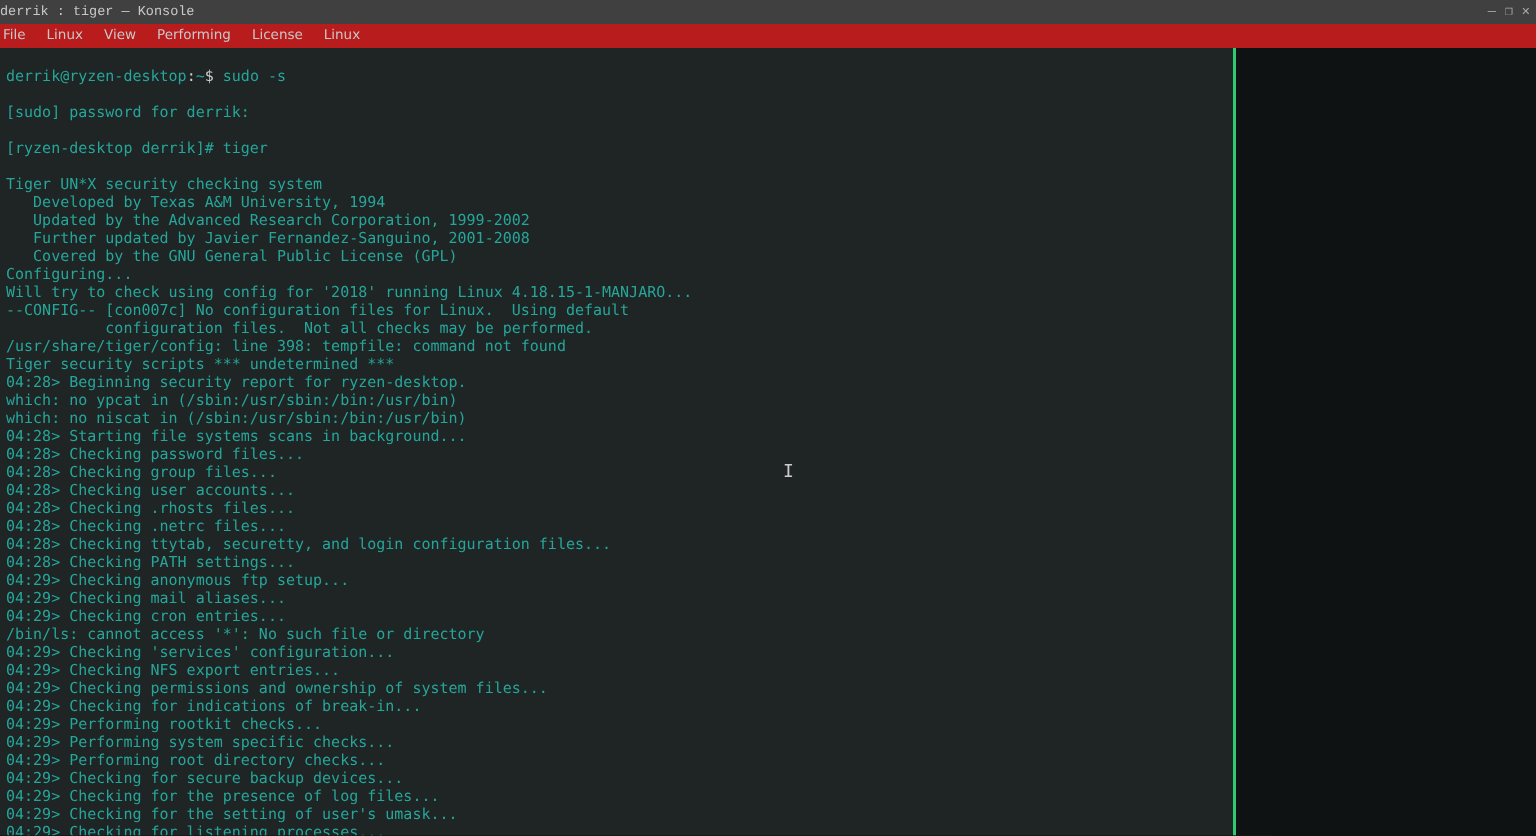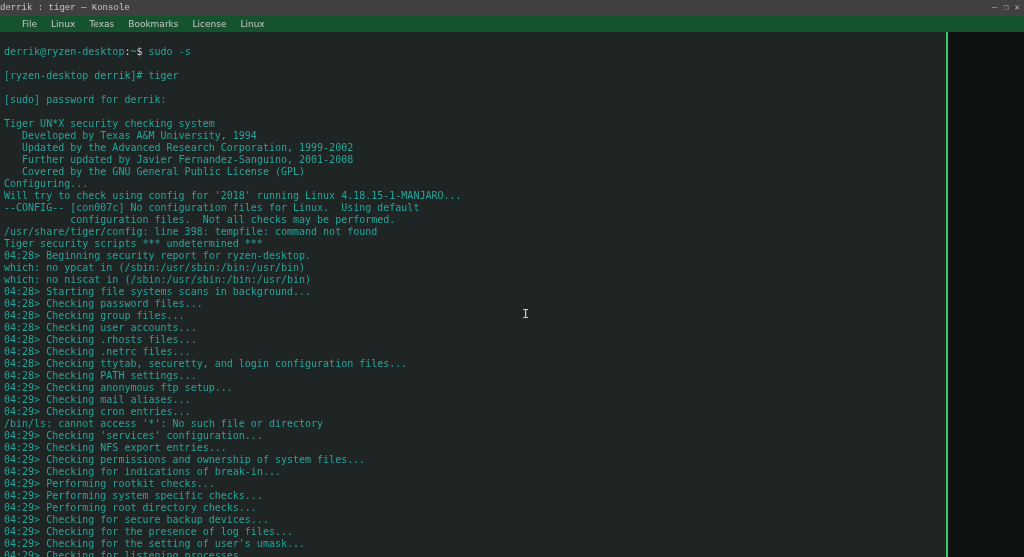--- a/index.html
+++ b/index.html
@@ -32,33 +32,33 @@
     gap: 6px;
   }
   .window-controls span {
     color: #aaa;
     font-size: 9px;
     line-height: 16px;
     cursor: pointer;
   }
   .menubar {
     height: 16px;
-    background: #14532d;
+    background: #b91c1c;
     color: #c8c8c8;
     font-size: 9px;
     display: flex;
     align-items: center;
-    padding-left: 22px;
+    padding-left: 2px;
     gap: 14px;
     font-family: "DejaVu Sans", sans-serif;
   }
   .menubar span { cursor: pointer; }
   .terminal {
     box-sizing: border-box;
-    width: 948px;
+    width: 824px;
     height: calc(557px - 32px);
     background: #1f2424;
     color: #26a69a;
     font-size: 10px;
     line-height: 12px;
     padding: 2px 4px;
     white-space: pre;
     overflow: hidden;
     position: relative;
     border-right: 2px solid #2ecc71;
@@ -86,26 +86,26 @@
   <div class="window-controls">
     <span>—</span>
     <span>❐</span>
     <span>✕</span>
   </div>
 </div>
 
 <div class="menubar">
   <span>File</span>
   <span>Linux</span>
-  <span>Texas</span>
-  <span>Bookmarks</span>
+  <span>View</span>
+  <span>Performing</span>
   <span>License</span>
   <span>Linux</span>
 </div>
 
 <div class="terminal">
 <span class="term-line"><span class="prompt-user">derrik@ryzen-desktop</span><span class="prompt-white">:</span><span class="prompt-user">~</span><span class="prompt-white">$ </span><span class="prompt-user">sudo -s</span></span>
+<span class="term-line">[sudo] password for derrik:</span>
 <span class="term-line"><span class="prompt-user">[ryzen-desktop derrik]# </span><span class="prompt-user">tiger</span></span>
-<span class="term-line">[sudo] password for derrik:</span>
 <div id="term-lines"><span class="term-line">Tiger UN*X security checking system</span><span class="term-line">   Developed by Texas A&amp;M University, 1994</span><span class="term-line">   Updated by the Advanced Research Corporation, 1999-2002</span><span class="term-line">   Further updated by Javier Fernandez-Sanguino, 2001-2008</span><span class="term-line">   Covered by the GNU General Public License (GPL)</span><span class="term-line"></span><span class="term-line">Configuring...</span><span class="term-line"></span><span class="term-line">Will try to check using config for '2018' running Linux 4.18.15-1-MANJARO...</span><span class="term-line">--CONFIG-- [con007c] No configuration files for Linux.  Using default</span><span class="term-line">           configuration files.  Not all checks may be performed.</span><span class="term-line">/usr/share/tiger/config: line 398: tempfile: command not found</span><span class="term-line">Tiger security scripts *** undetermined ***</span><span class="term-line">04:28&gt; Beginning security report for ryzen-desktop.</span><span class="term-line">which: no ypcat in (/sbin:/usr/sbin:/bin:/usr/bin)</span><span class="term-line">which: no niscat in (/sbin:/usr/sbin:/bin:/usr/bin)</span><span class="term-line">04:28&gt; Starting file systems scans in background...</span><span class="term-line">04:28&gt; Checking password files...</span><span class="term-line">04:28&gt; Checking group files...</span><span class="term-line">04:28&gt; Checking user accounts...</span><span class="term-line">04:28&gt; Checking .rhosts files...</span><span class="term-line">04:28&gt; Checking .netrc files...</span><span class="term-line">04:28&gt; Checking ttytab, securetty, and login configuration files...</span><span class="term-line">04:28&gt; Checking PATH settings...</span><span class="term-line">04:29&gt; Checking anonymous ftp setup...</span><span class="term-line">04:29&gt; Checking mail aliases...</span><span class="term-line">04:29&gt; Checking cron entries...</span><span class="term-line">/bin/ls: cannot access '*': No such file or directory</span><span class="term-line">04:29&gt; Checking 'services' configuration...</span><span class="term-line">04:29&gt; Checking NFS export entries...</span><span class="term-line">04:29&gt; Checking permissions and ownership of system files...</span><span class="term-line">04:29&gt; Checking for indications of break-in...</span><span class="term-line">04:29&gt; Performing rootkit checks...</span><span class="term-line">04:29&gt; Performing system specific checks...</span><span class="term-line">04:29&gt; Performing root directory checks...</span><span class="term-line">04:29&gt; Checking for secure backup devices...</span><span class="term-line">04:29&gt; Checking for the presence of log files...</span><span class="term-line">04:29&gt; Checking for the setting of user's umask...</span><span class="term-line">04:29&gt; Checking for listening processes...</span></div>
 
 <div class="text-cursor">I</div>
 </div>
 
 </body></html>

